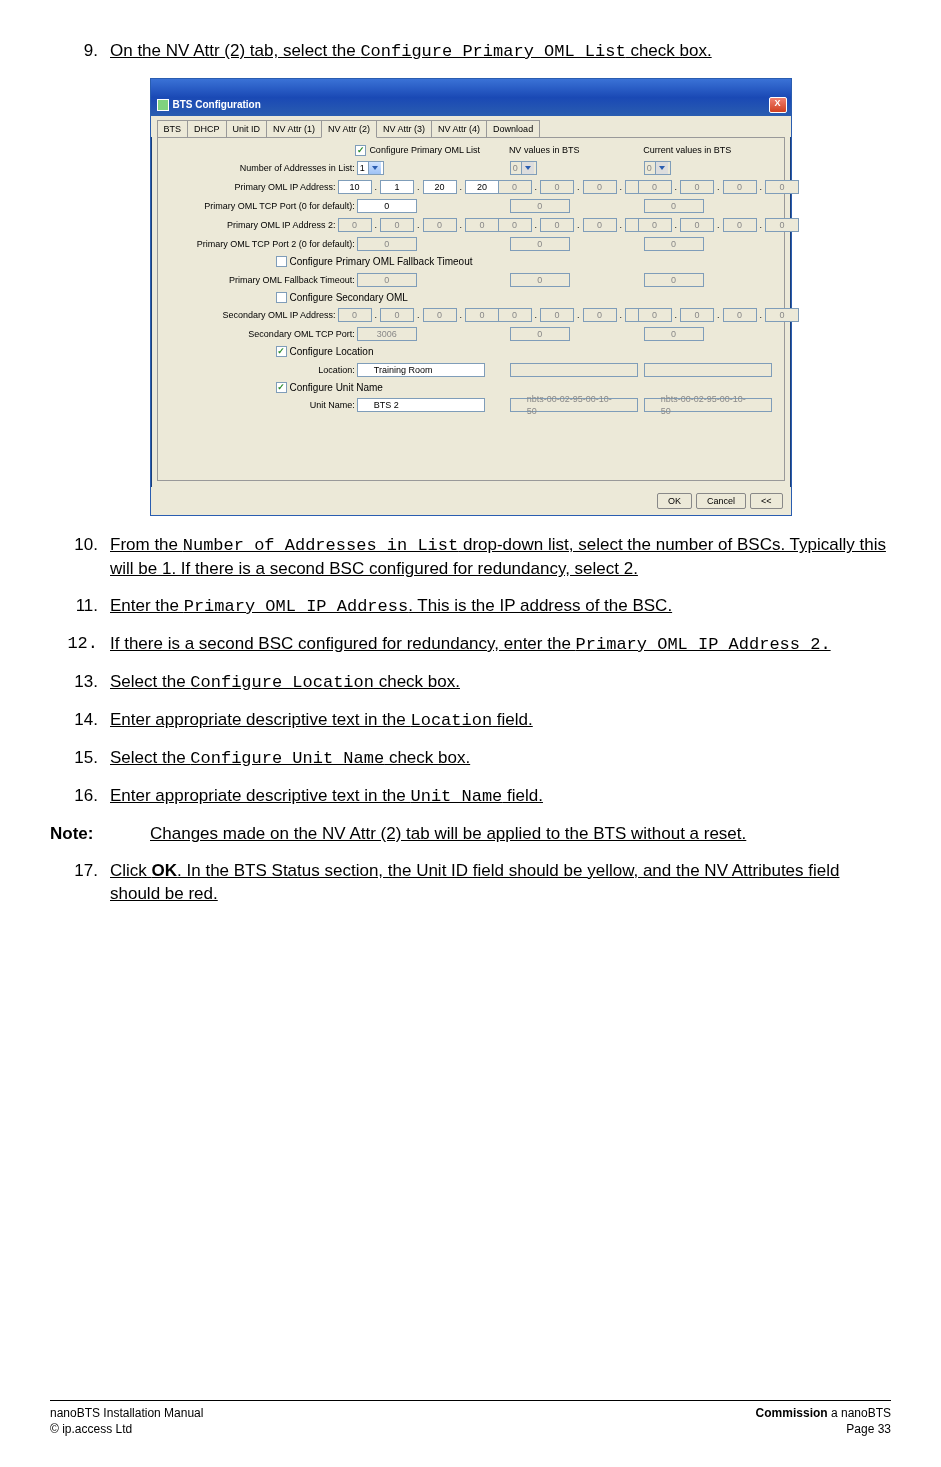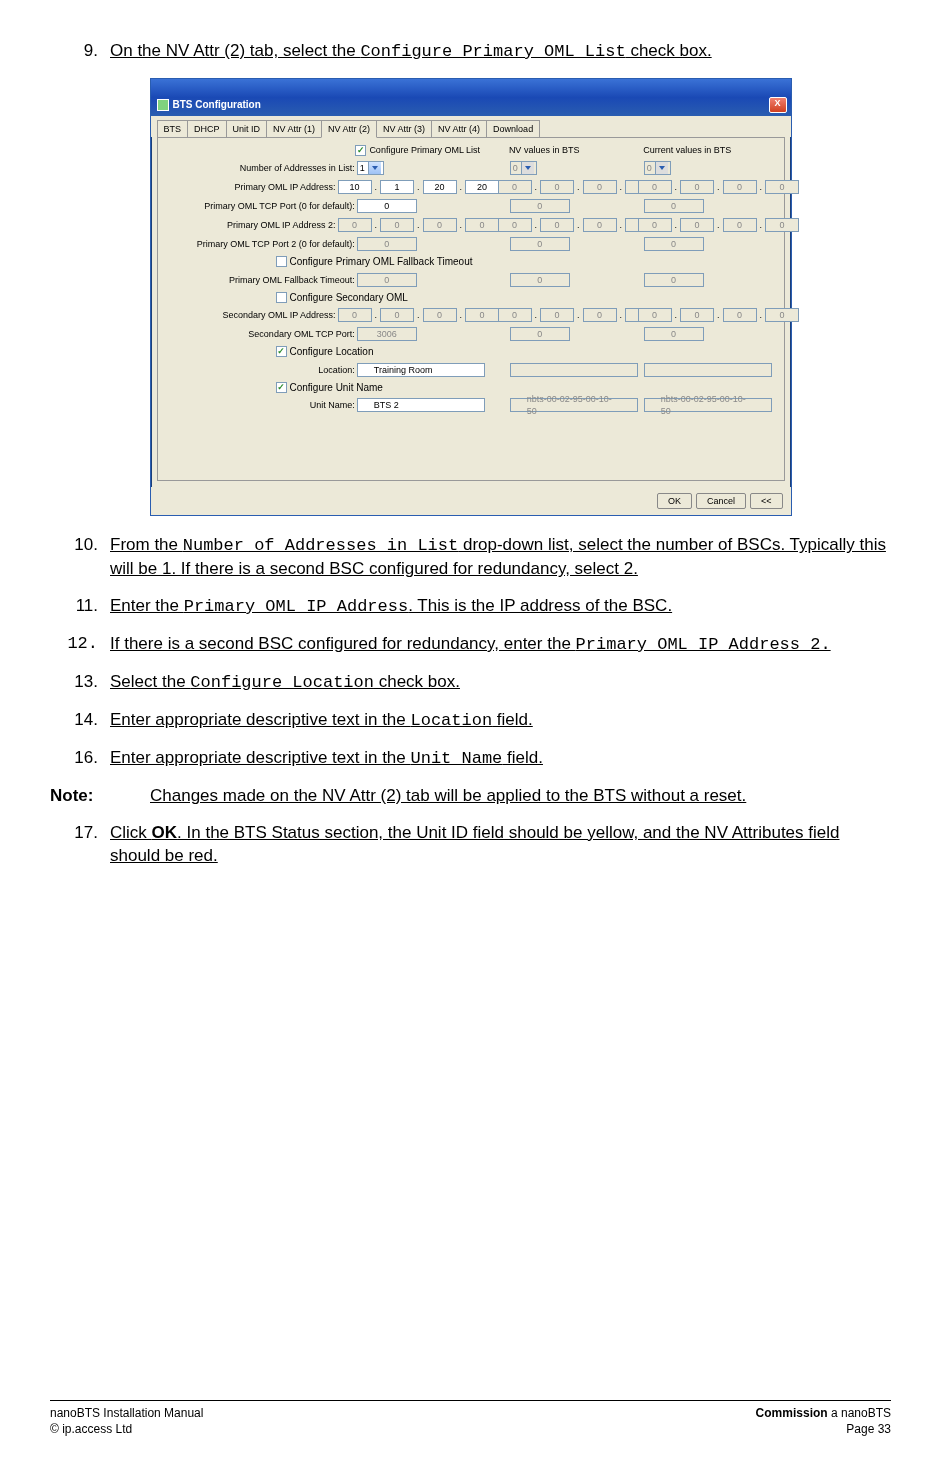--- a/index.html
+++ b/index.html
@@ -541,20 +541,24 @@
   <li>
     <span class="num">13.</span>
     <span class="body"><span>Select the </span><span class="mono">Configure Location</span><span> check box.</span></span>
   </li>
 
   <li>
     <span class="num">14.</span>
     <span class="body"><span>Enter appropriate descriptive text in the </span><span class="mono">Location</span><span> field.</span></span>
   </li>
 
+  <li>
+    <span class="num">15.</span>
+    <span class="body"><span>Select the </span><span class="mono">Configure Unit Name</span><span> check box.</span></span>
+  </li>
 
   <li>
     <span class="num">16.</span>
     <span class="body"><span>Enter appropriate descriptive text in the </span><span class="mono">Unit Name</span><span> field.</span></span>
   </li>
 
 </ol>
 
 <div class="note-row">
   <span class="note-label">Note:</span>

